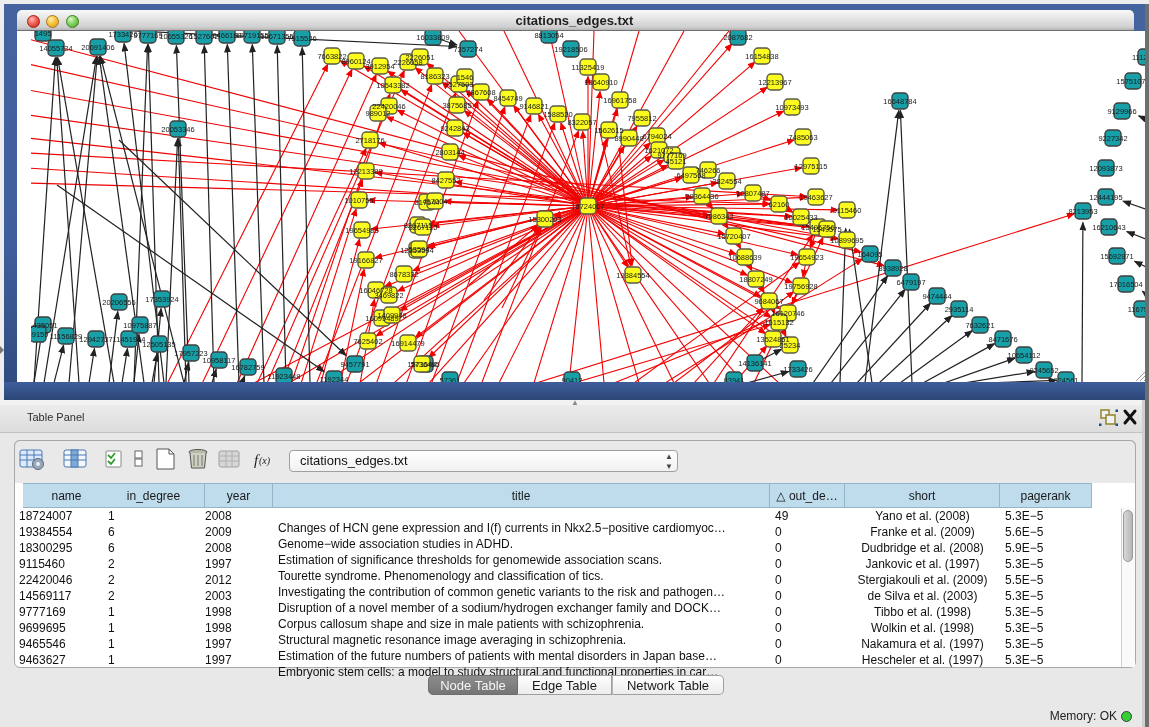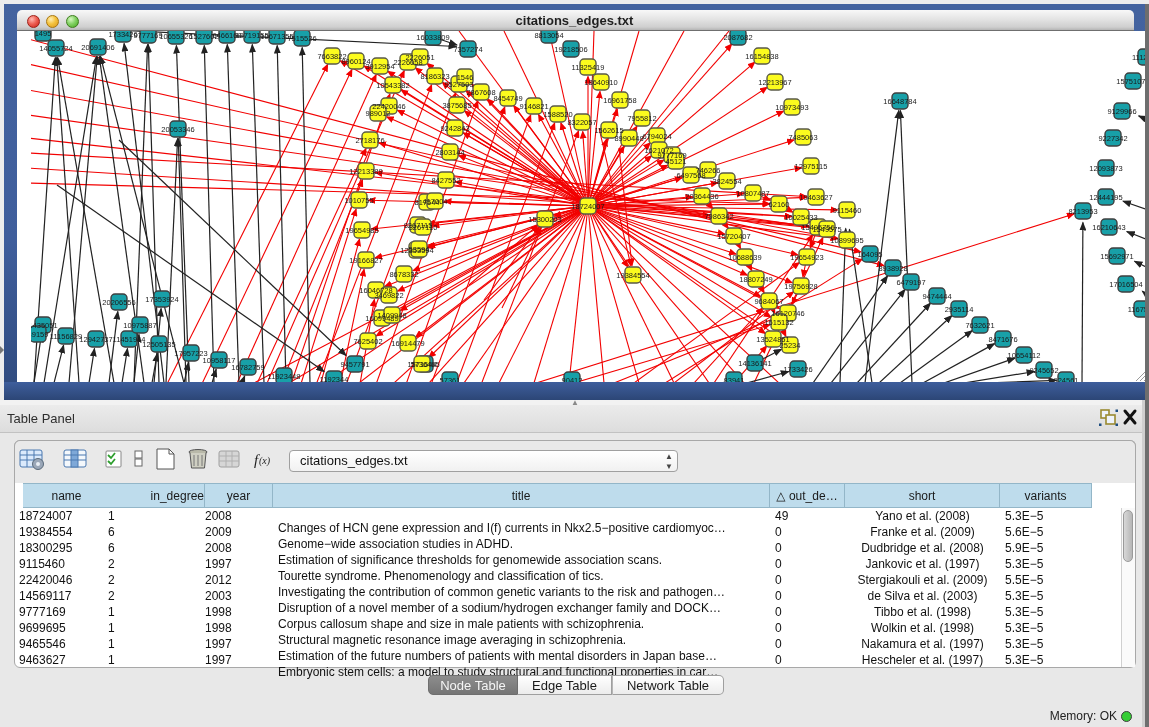--- a/index.html
+++ b/index.html
@@ -24,21 +24,21 @@
 #canvas{left:17px;top:31px;width:1117px;height:351px;background:#fff;padding-left:14px;}
 #belowband{left:4px;top:382px;width:1141px;height:18px;
   background:linear-gradient(180deg,#3e5e9c,#2c4676);}
 #lefttick{left:0;top:346px;width:0;height:0;border-top:4px solid transparent;
   border-bottom:4px solid transparent;border-left:4px solid #777;}
 
 #divider{left:0;top:400px;width:1149px;height:5px;background:#f2f2f2;}
 #divhandle{left:569px;top:400px;width:12px;height:5px;color:#8a8a8a;font-size:8px;line-height:5px;text-align:center;}
 #phead{left:0;top:405px;width:1149px;height:28px;
   background:linear-gradient(180deg,#ebebeb,#dddddd);border-bottom:1px solid #c2c2c2;box-sizing:border-box;}
-#ptitle{left:7px;top:411px;font-size:13px;color:#2e2e2e;}
+#ptitle{left:27px;top:411px;font-size:11px;color:#2e2e2e;}
 #pbody{left:0;top:433px;width:1149px;height:294px;background:#e8e8e8;}
 #container{left:14px;top:440px;width:1122px;height:228px;background:#fff;
   border:1px solid #a8a8a8;border-radius:6px;box-sizing:border-box;}
 #toolbar{left:14px;top:440px;width:1122px;height:43px;background:#e9e9e9;
   border:1px solid #a8a8a8;border-bottom:none;border-radius:6px 6px 0 0;box-sizing:border-box;}
 #dropdown{left:289px;top:450px;width:389px;height:22px;background:linear-gradient(180deg,#ffffff,#f1f1f1);
   border:1px solid #9f9f9f;border-radius:4px;box-sizing:border-box;font-size:13px;color:#111;
   line-height:20px;padding-left:10px;}
 #ddarrows{left:661px;top:449px;width:16px;height:24px;font-size:8px;color:#444;line-height:10px;text-align:center;padding-top:3px;box-sizing:border-box;}
 
@@ -631,26 +631,26 @@
  <path d="M201 10h20M201 15h20M208 5v16M214 5v16" stroke="#b0b0b0" fill="none"></path>
 
  <text x="236" y="19" font-family="Liberation Serif,serif" font-style="italic" font-size="15" fill="#222">f</text>
  <text x="241" y="18" font-family="Liberation Serif,serif" font-style="italic" font-size="10" fill="#222">(x)</text>
 </g>
   </svg>
 <div class="abs" id="dropdown">citations_edges.txt</div>
 <div class="abs" id="ddarrows">▲<br>▼</div>
 <div class="abs" id="thead">
   <span class="th" style="left:8px;width:88px;">name</span>
-  <span class="th" style="left:88px;width:102px;text-align:right;">in_degree</span>
+  <span class="th" style="left:88px;width:102px;">in_degree</span>
   <span class="th" style="left:190px;width:68px;">year</span>
   <span class="th" style="left:258px;width:497px;">title</span>
   <span class="th" style="left:755px;width:75px;">△ out_de…</span>
   <span class="th" style="left:830px;width:155px;">short</span>
-  <span class="th" style="left:985px;width:92px;">variants</span>
+  <span class="th" style="left:985px;width:92px;">pagerank</span>
 </div>
 <div class="trow" style="top:508px">
     <span class="c-name">18724007</span>
     <span class="c-deg">1</span>
     <span class="c-year">2008</span>
     <span class="c-title">Changes of HCN gene expression and I(f) currents in Nkx2.5−positive cardiomyoc…</span>
     <span class="c-out">49</span>
     <span class="c-short">Yano et al. (2008)</span>
     <span class="c-pr">5.3E−5</span>
   </div>

